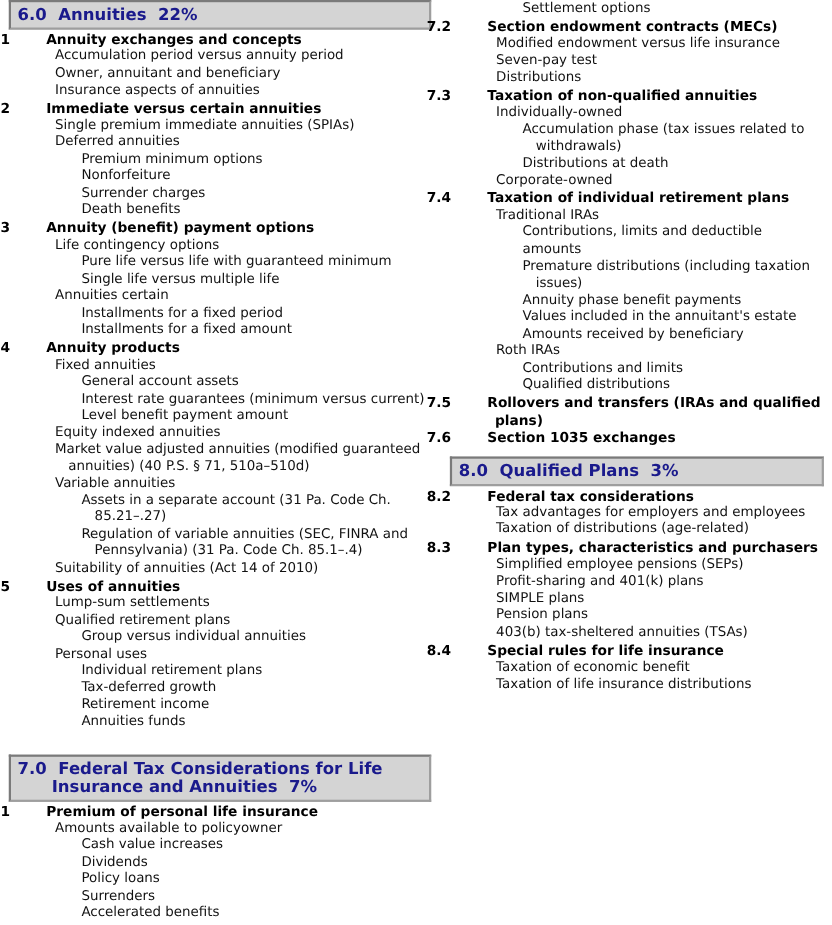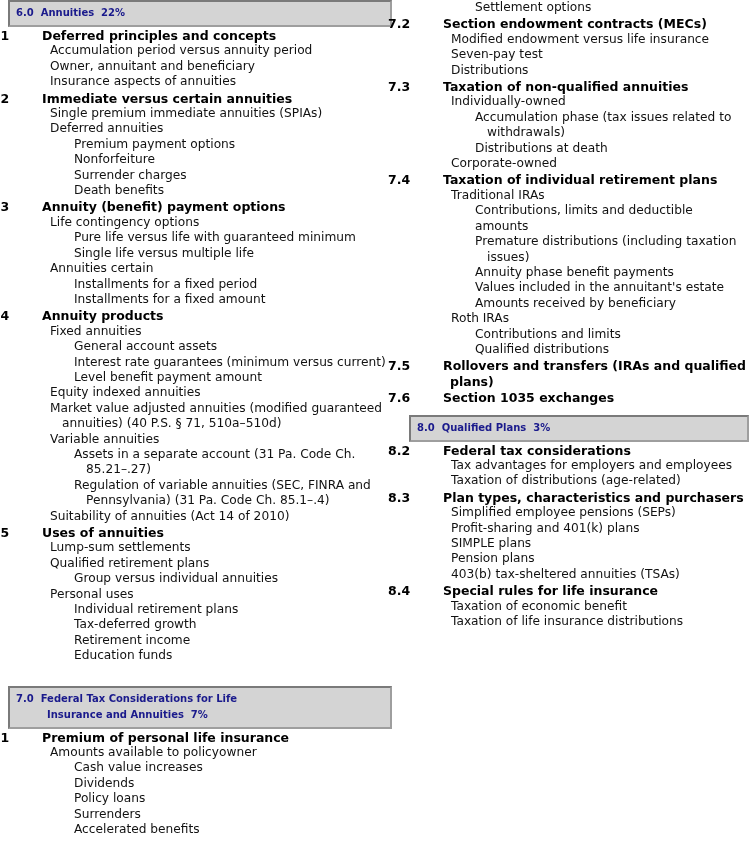--- a/index.html
+++ b/index.html
@@ -30,21 +30,21 @@
 
   
   .section-bar {
     background: #d4d4d4;
     border-top: 2px solid #7a7a7a;
     border-left: 2px solid #7a7a7a;
     border-right: 2px solid #9e9e9e;
     border-bottom: 2px solid #9e9e9e;
     color: #1a1a8c;
     font-weight: bold;
-    font-size: 10px;
+    font-size: 15px;
     line-height: 16px;
     padding: 3px 4px 4px 6px;
     box-sizing: border-box;
   }
   .section-bar .bar-line {
     white-space: pre;
   }
   .section-bar .bar-line.cont {
     padding-left: 31px;
   }
@@ -83,28 +83,28 @@
 </head>
 <body>
 
 <div class="page">
 
   <div class="column left">
     <div>
         <div class="section-bar">
           <div class="bar-line">6.0  Annuities  22%</div>
         </div>
-        <div class="subsection"><span class="num">6.1</span><span>Deferred principles and concepts</span></div>
+        <div class="subsection"><span class="num">6.1</span><span>Annuity exchanges and concepts</span></div>
         <div class="topic lvl1">Accumulation period versus annuity period</div>
         <div class="topic lvl1">Owner, annuitant and beneficiary</div>
         <div class="topic lvl1">Insurance aspects of annuities</div>
         <div class="subsection"><span class="num">6.2</span><span>Immediate versus certain annuities</span></div>
         <div class="topic lvl1">Single premium immediate annuities (SPIAs)</div>
         <div class="topic lvl1">Deferred annuities</div>
-        <div class="topic lvl2">Premium payment options</div>
+        <div class="topic lvl2">Premium minimum options</div>
         <div class="topic lvl2">Nonforfeiture</div>
         <div class="topic lvl2">Surrender charges</div>
         <div class="topic lvl2">Death benefits</div>
         <div class="subsection"><span class="num">6.3</span><span>Annuity (benefit) payment options</span></div>
         <div class="topic lvl1">Life contingency options</div>
         <div class="topic lvl2">Pure life versus life with guaranteed minimum</div>
         <div class="topic lvl2">Single life versus multiple life</div>
         <div class="topic lvl1">Annuities certain</div>
         <div class="topic lvl2">Installments for a fixed period</div>
         <div class="topic lvl2">Installments for a fixed amount</div>
@@ -120,21 +120,21 @@
         <div class="topic lvl2 wrap">Regulation of variable annuities (SEC, FINRA and Pennsylvania)  (31 Pa. Code Ch. 85.1–.4)</div>
         <div class="topic lvl1">Suitability of annuities  (Act 14 of 2010)</div>
         <div class="subsection"><span class="num">6.5</span><span>Uses of annuities</span></div>
         <div class="topic lvl1">Lump-sum settlements</div>
         <div class="topic lvl1">Qualified retirement plans</div>
         <div class="topic lvl2">Group versus individual annuities</div>
         <div class="topic lvl1">Personal uses</div>
         <div class="topic lvl2">Individual retirement plans</div>
         <div class="topic lvl2">Tax-deferred growth</div>
         <div class="topic lvl2">Retirement income</div>
-        <div class="topic lvl2">Education funds</div>
+        <div class="topic lvl2">Annuities funds</div>
       </div>
     <div class="spacer-lg"></div>
     <div>
         <div class="section-bar">
           <div class="bar-line">7.0  Federal Tax Considerations for Life</div>
           <div class="bar-line cont">Insurance and Annuities  7%</div>
         </div>
         <div class="subsection"><span class="num">7.1</span><span>Premium of personal life insurance</span></div>
         <div class="topic lvl1">Amounts available to policyowner</div>
         <div class="topic lvl2">Cash value increases</div>

